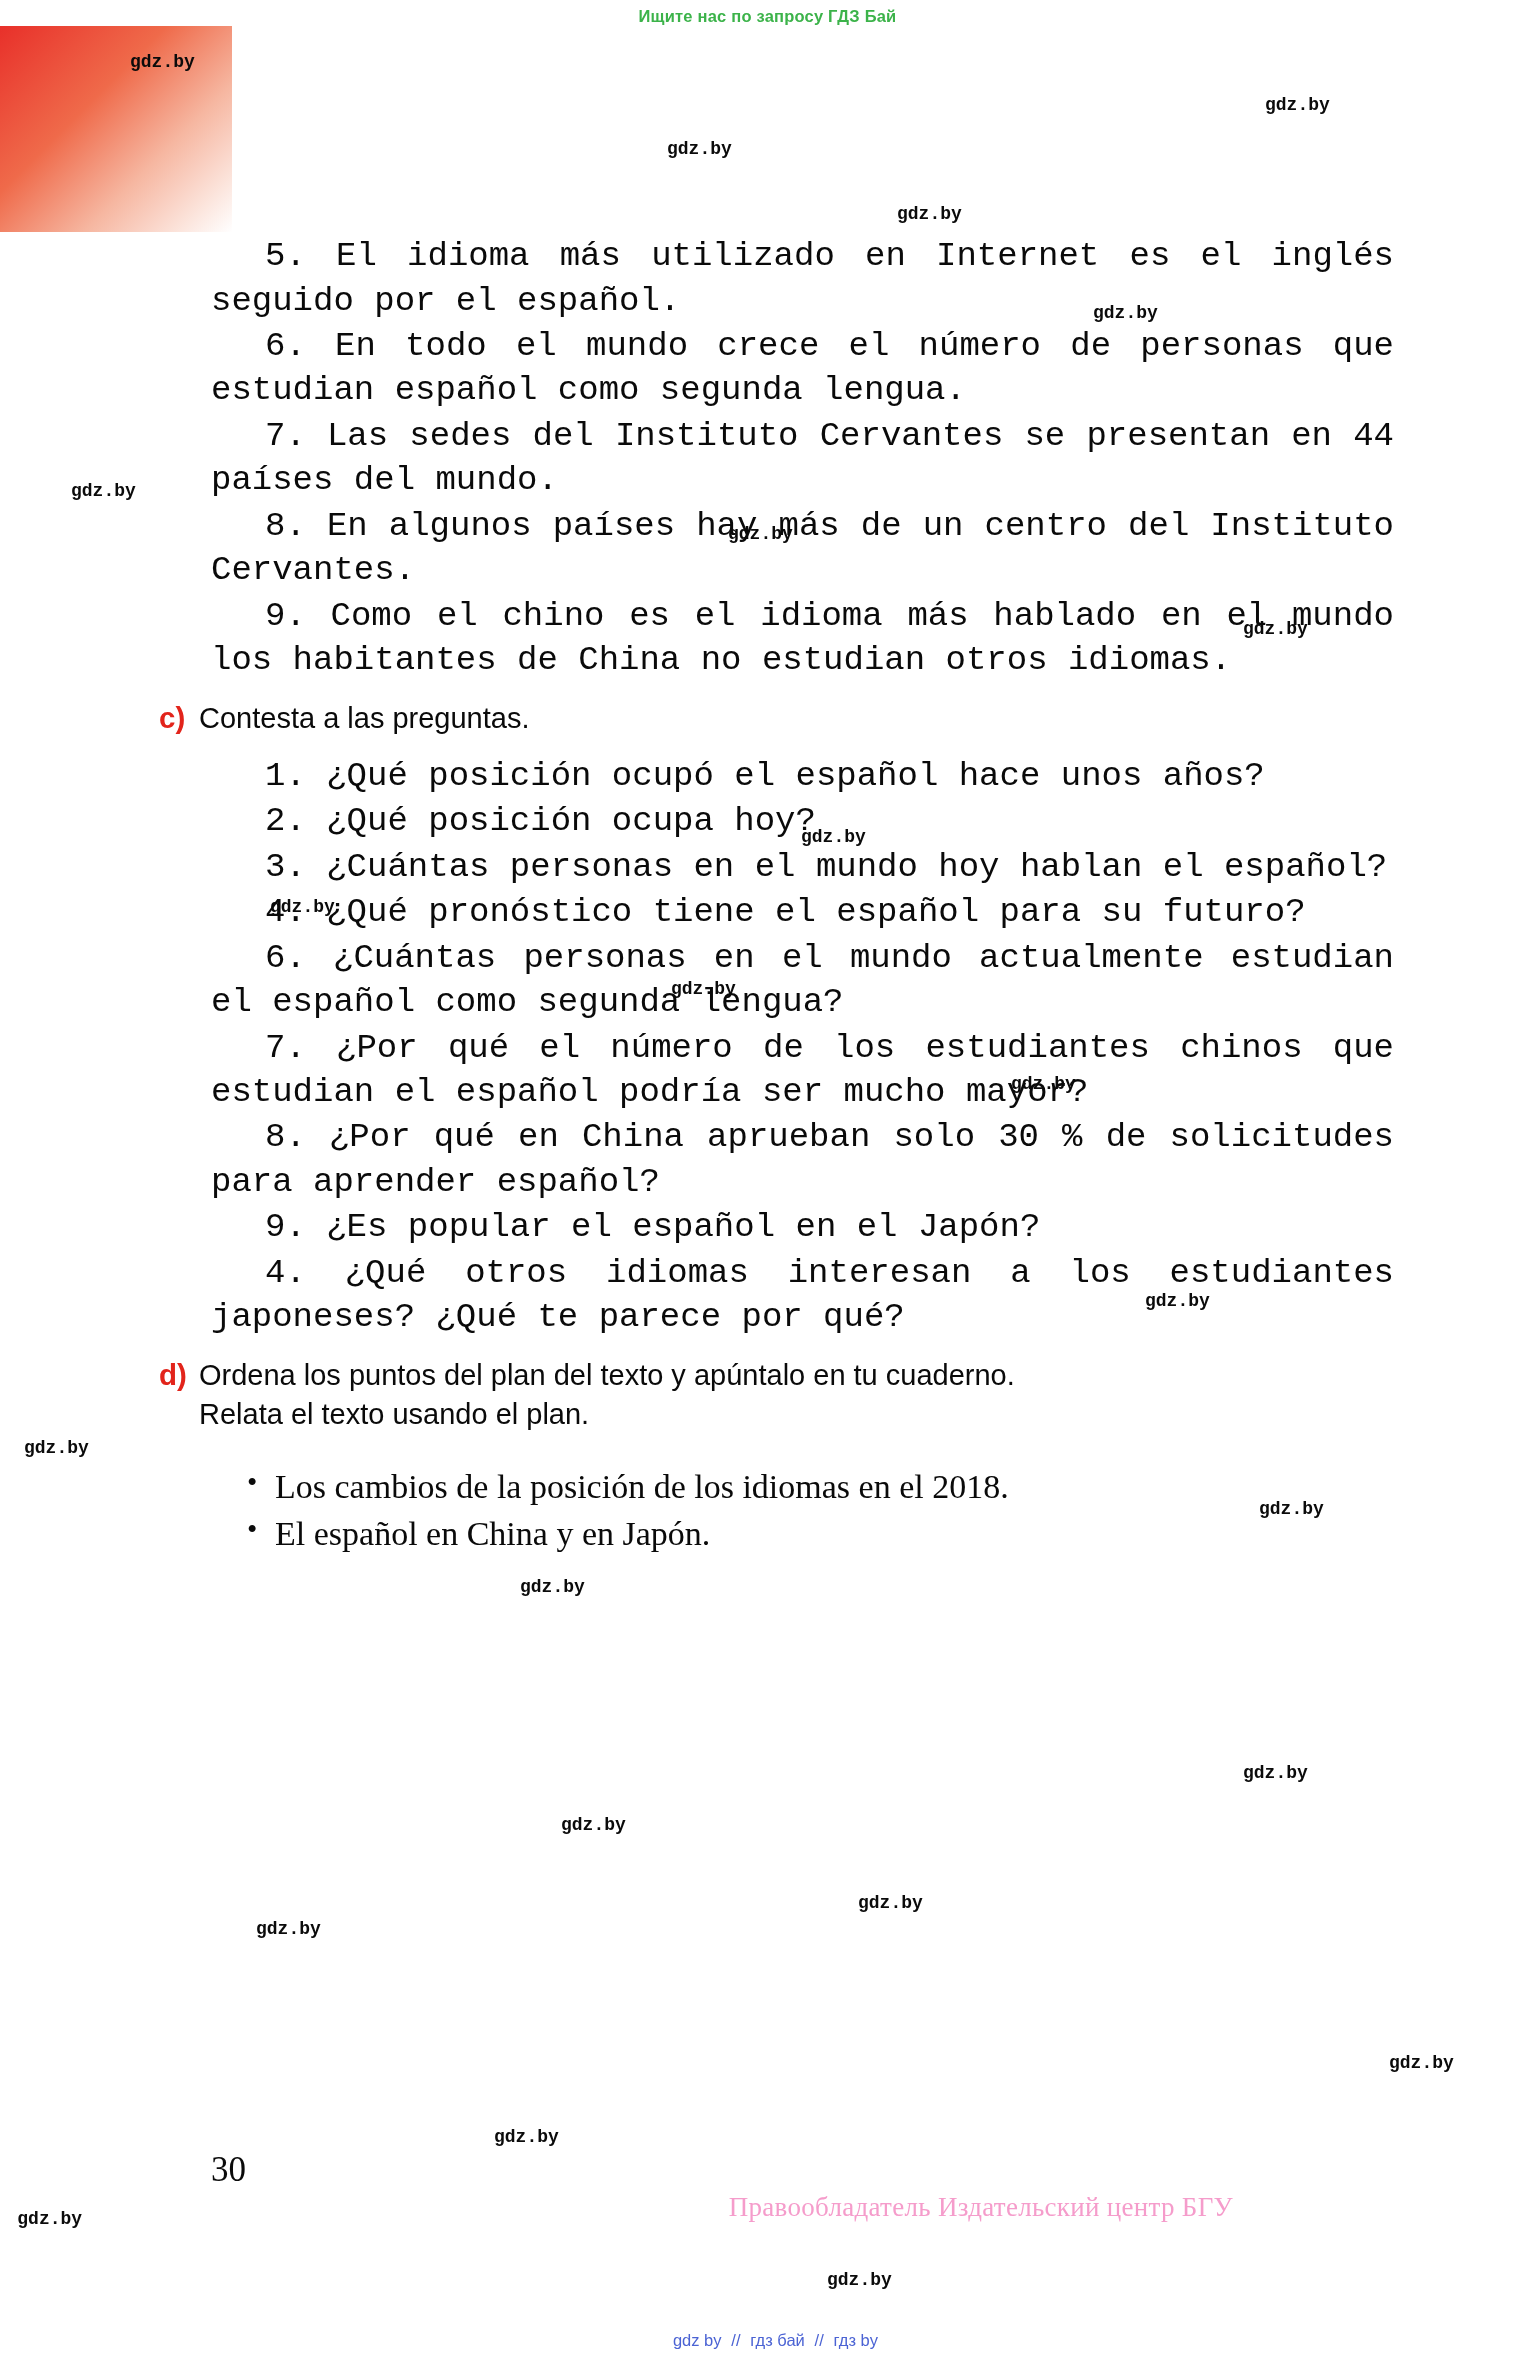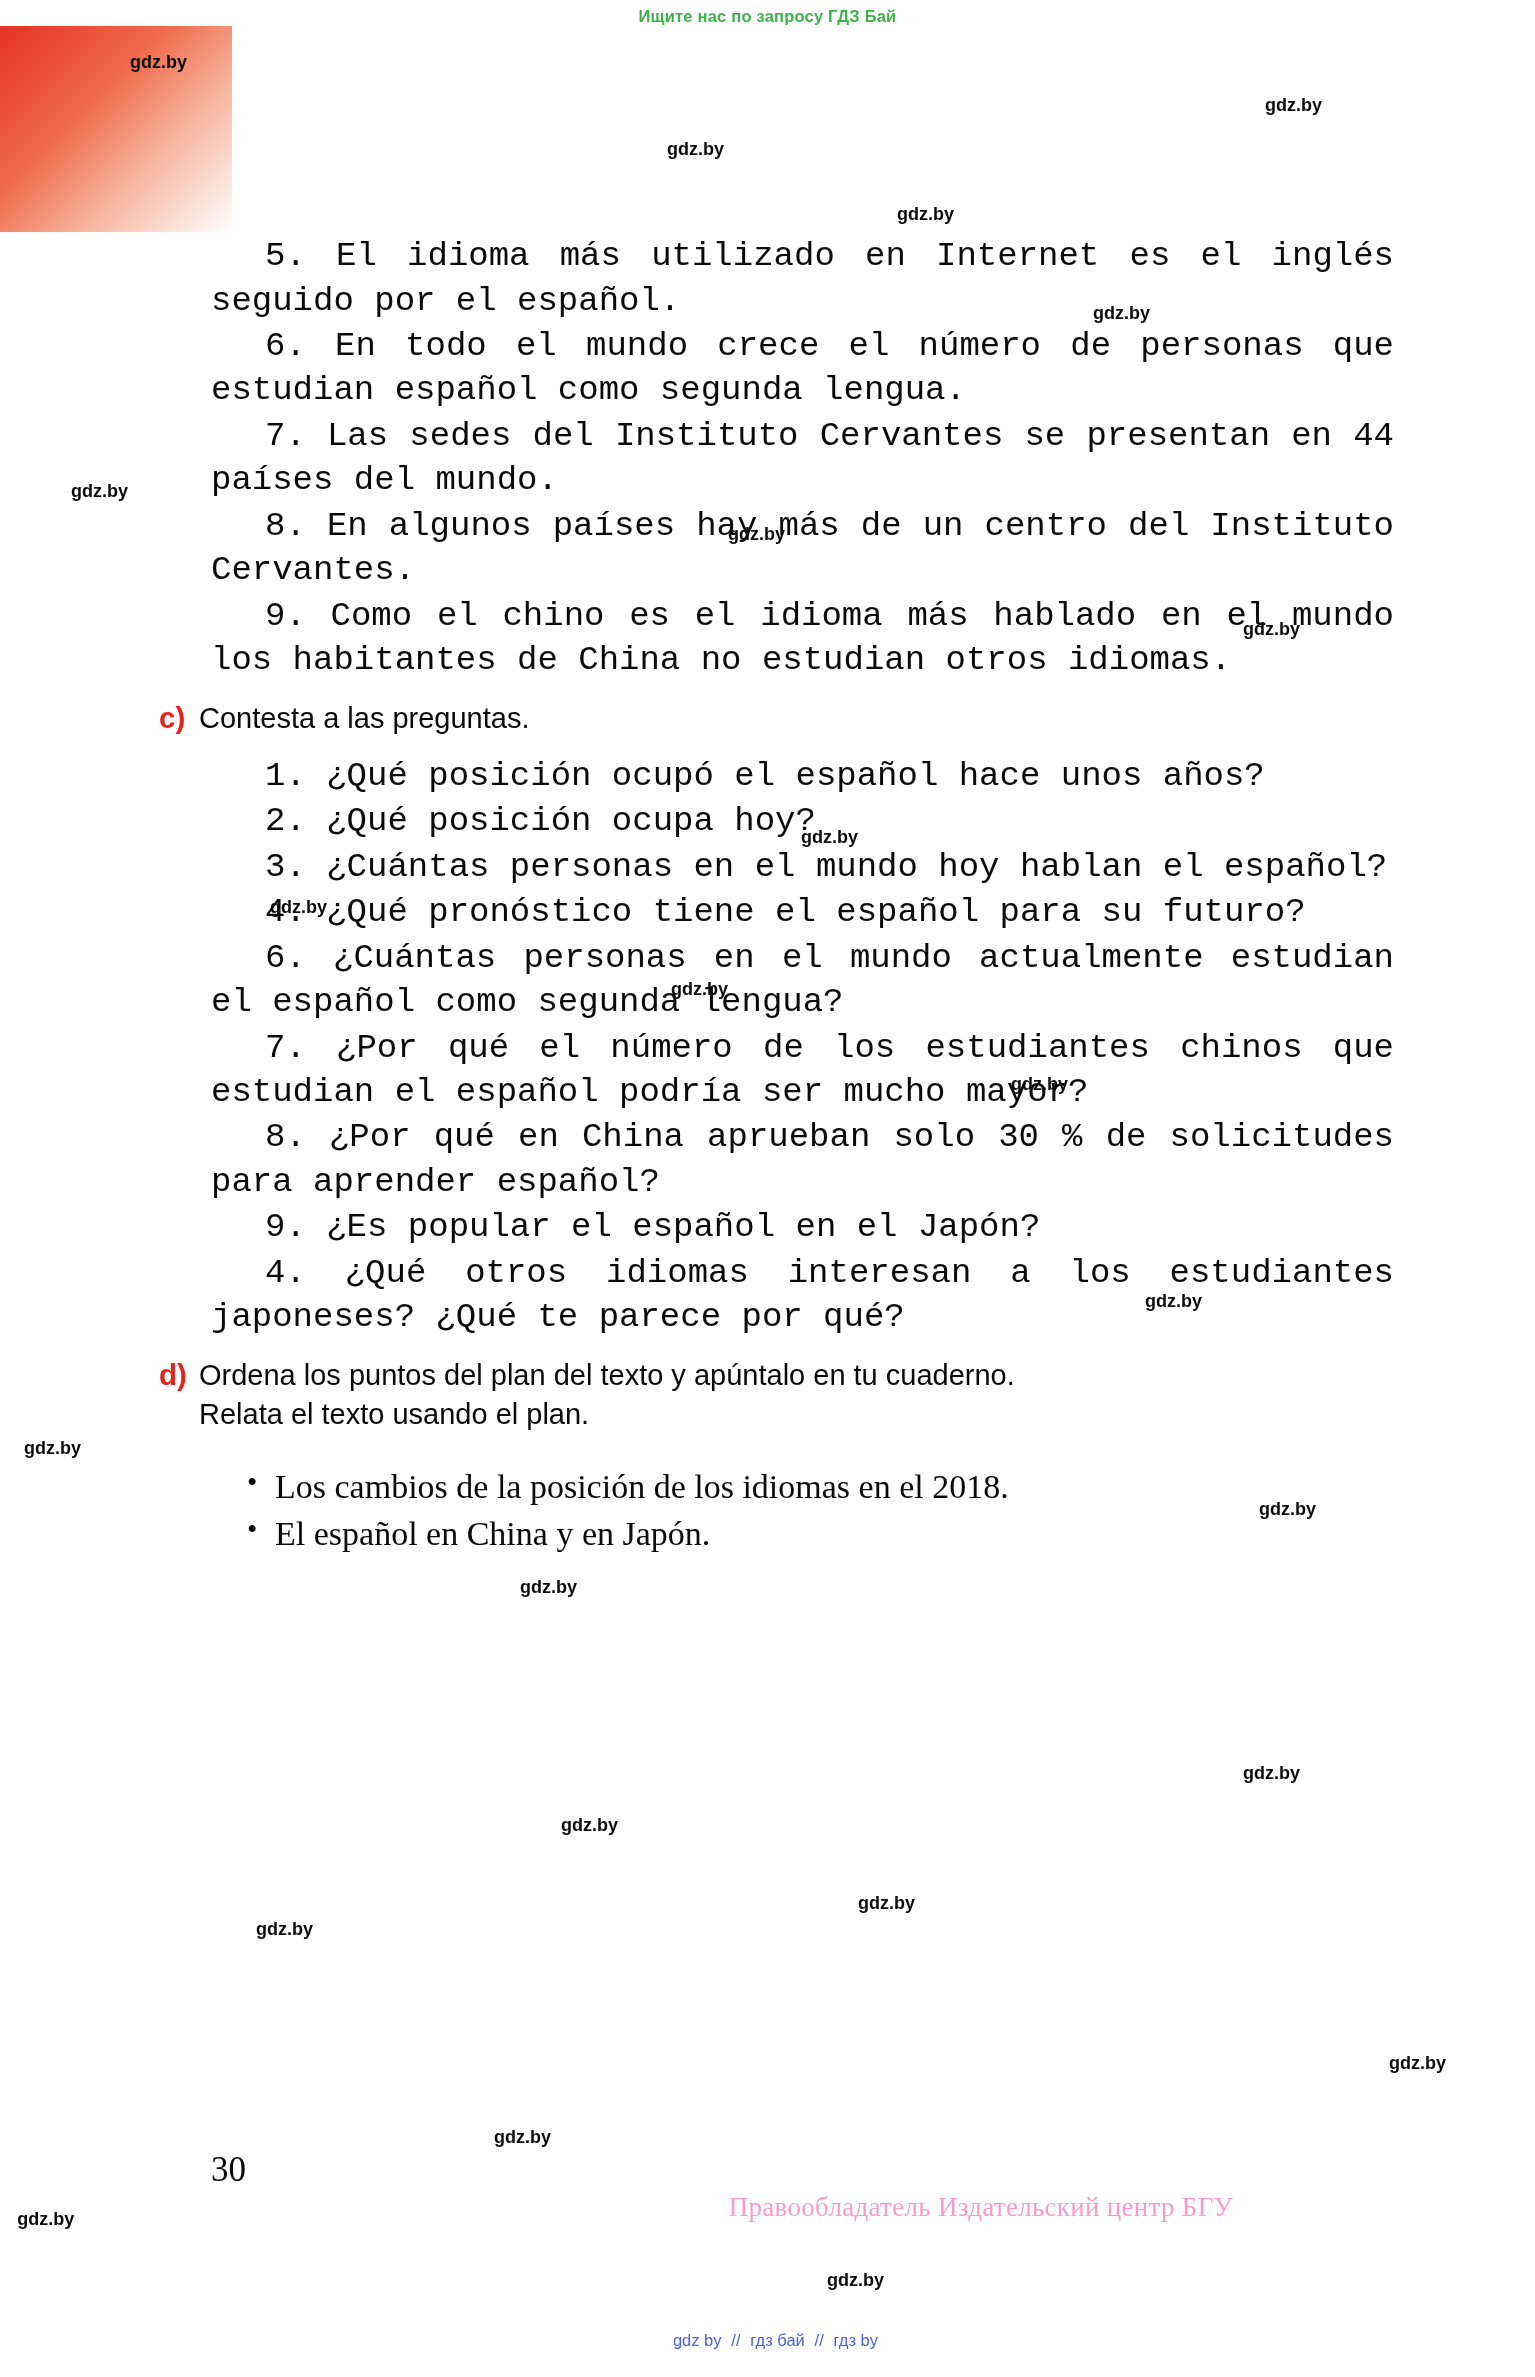--- a/index.html
+++ b/index.html
@@ -35,21 +35,21 @@
     left: 0;
     top: 26px;
     width: 232px;
     height: 206px;
     background: linear-gradient(135deg, #e8302a 0%, #ef6a4a 38%, #f6b6a0 66%, #ffffff 100%);
   }
 
   
   .wm {
     position: absolute;
-    font-family: Liberation Sans, sans-serif;
+    font-family: Liberation Mono, monospace;
     font-size: 18px;
     font-weight: bold;
     color: #0b0b0b;
     white-space: nowrap;
   }
 
   
   .page {
     position: absolute;
     left: 0;

